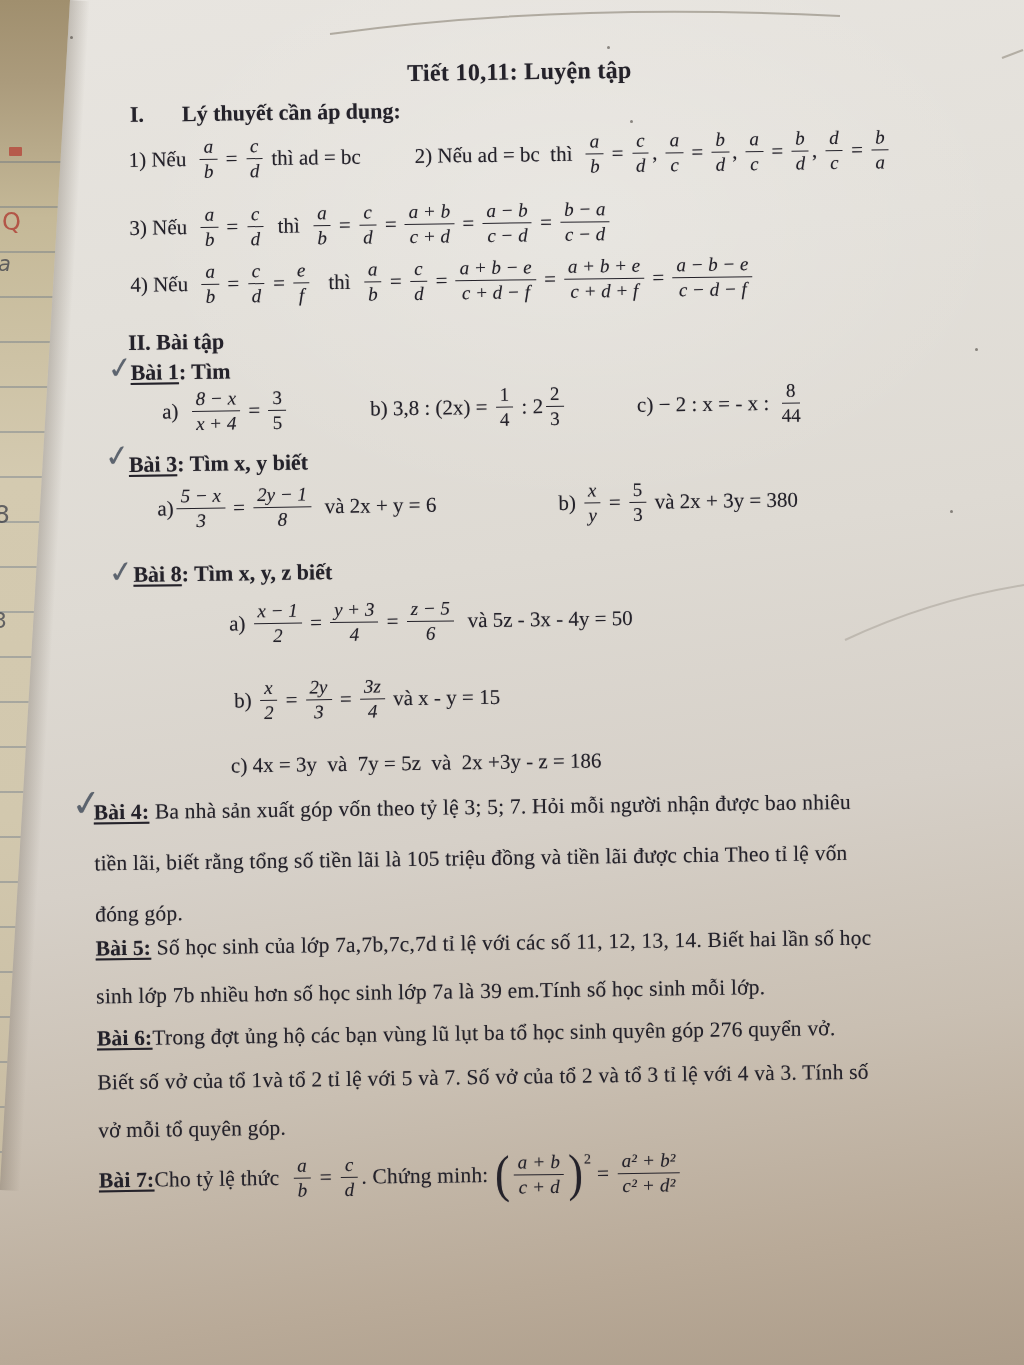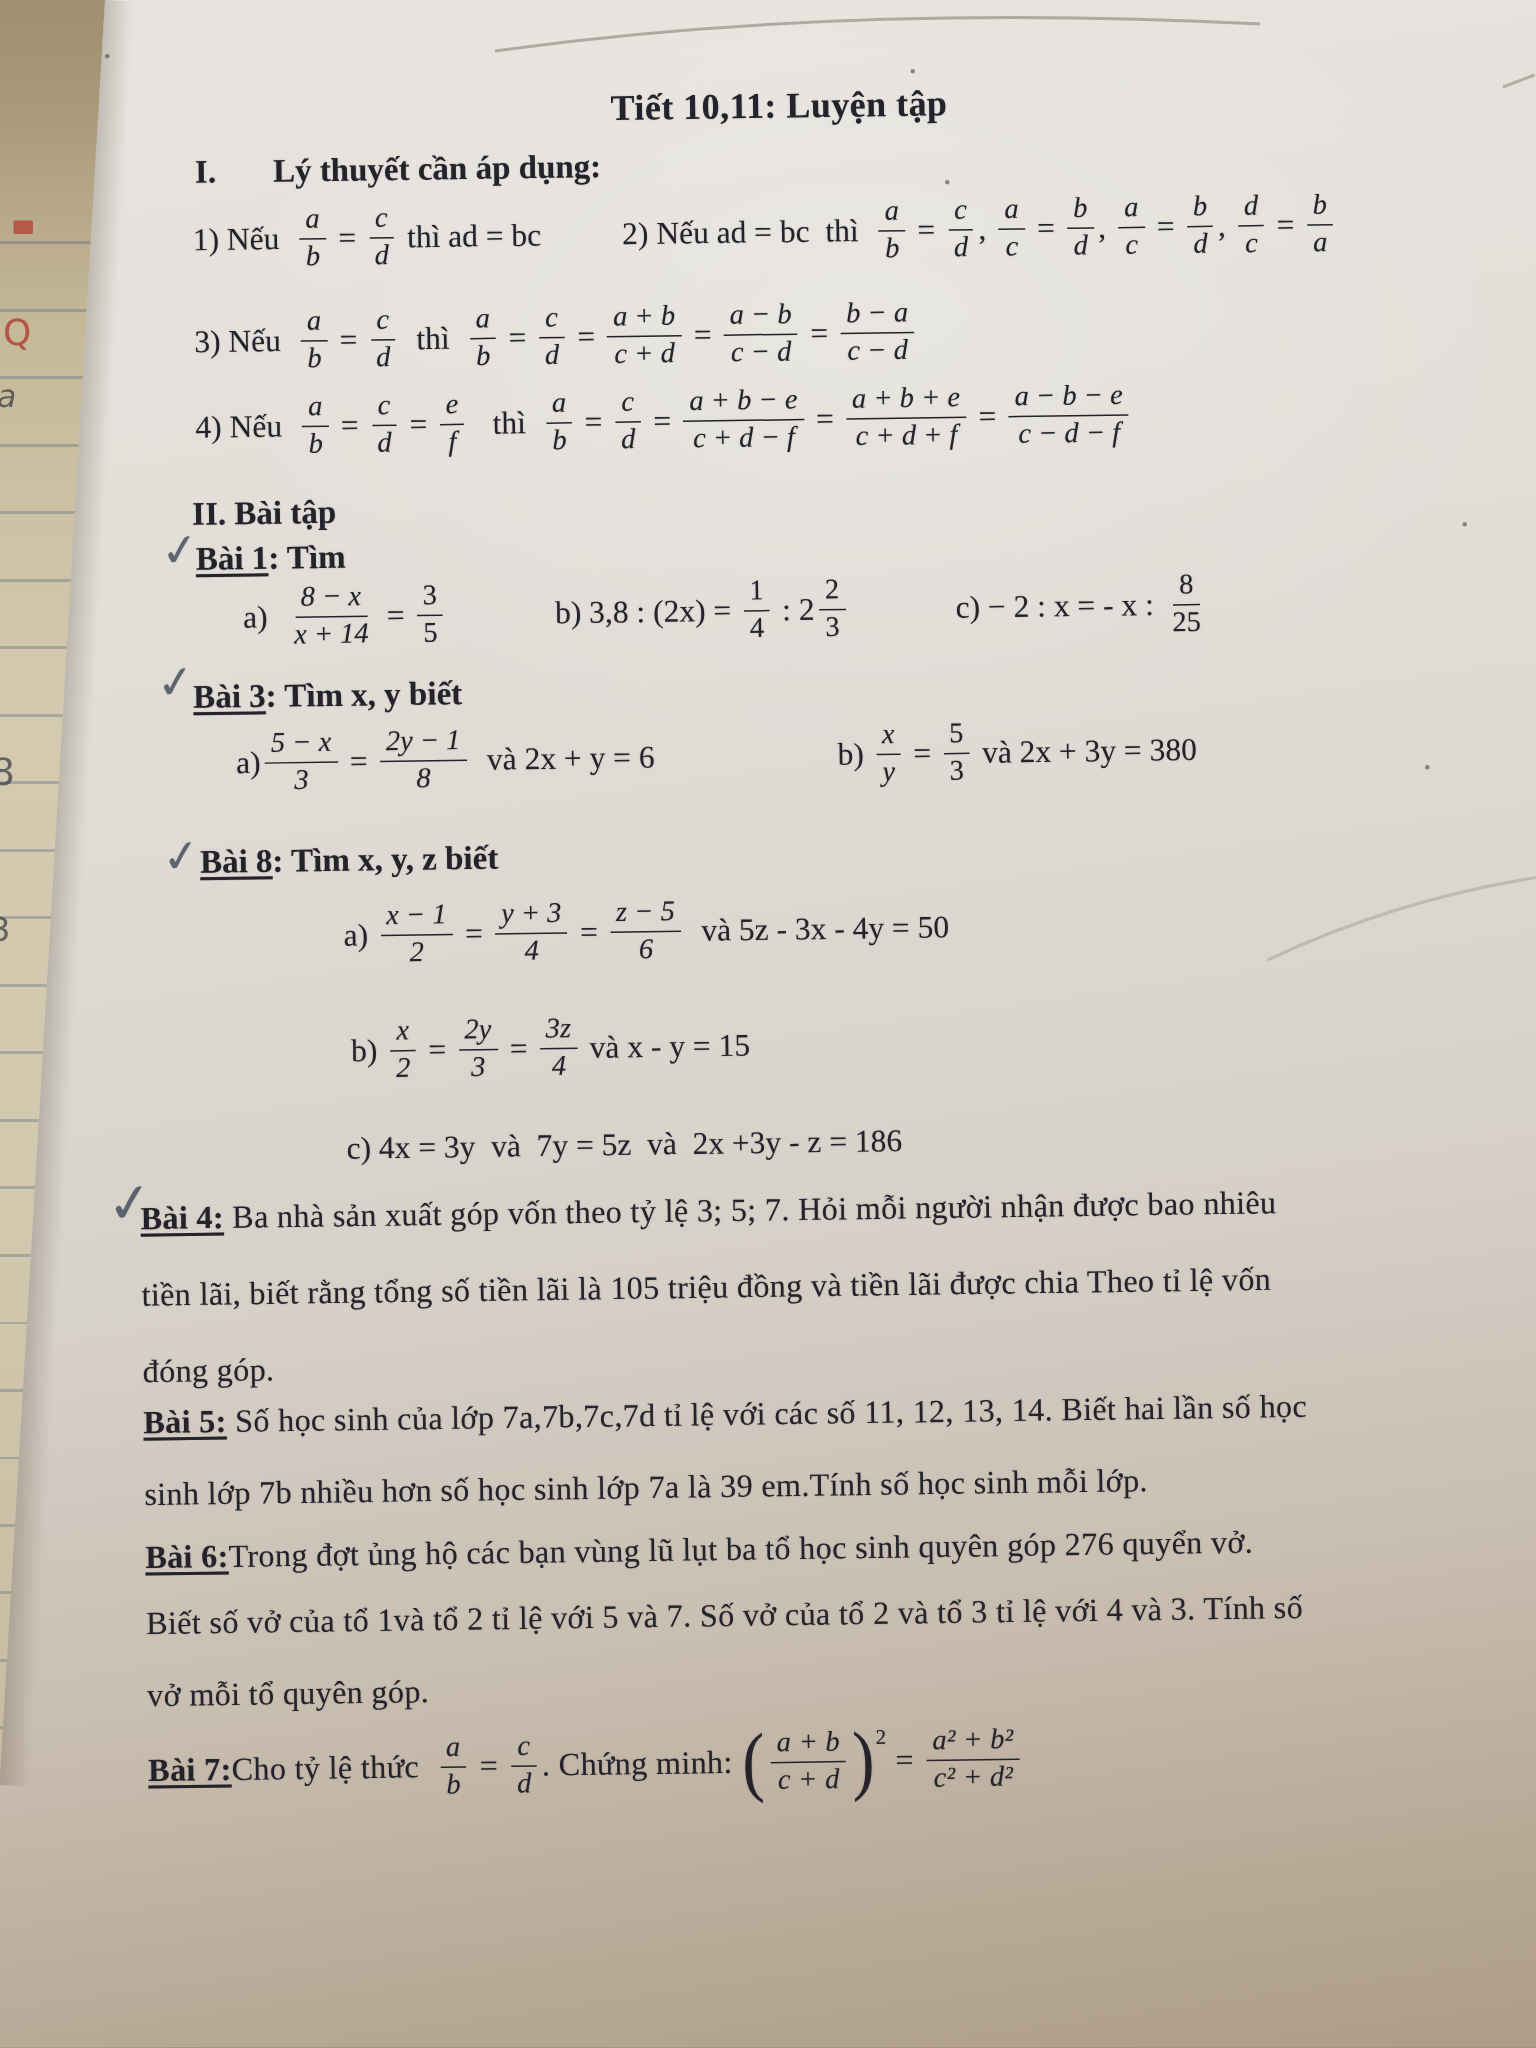--- a/index.html
+++ b/index.html
@@ -94,23 +94,23 @@
     <span>Lý thuyết cần áp dụng:</span>
   </div>
 
   <div class="line" style="left:128px;top:138px;"><span class="t">1) Nếu  </span><span class="frac it"><span class="num">a</span><span class="den">b</span></span><span class="t"> = </span><span class="frac it"><span class="num">c</span><span class="den">d</span></span><span class="t"> thì ad = bc</span><span class="gap"></span><span class="t">2) Nếu ad = bc  thì  </span><span class="frac it"><span class="num">a</span><span class="den">b</span></span><span class="t"> = </span><span class="frac it"><span class="num">c</span><span class="den">d</span></span><span class="t">, </span><span class="frac it"><span class="num">a</span><span class="den">c</span></span><span class="t"> = </span><span class="frac it"><span class="num">b</span><span class="den">d</span></span><span class="t">, </span><span class="frac it"><span class="num">a</span><span class="den">c</span></span><span class="t"> = </span><span class="frac it"><span class="num">b</span><span class="den">d</span></span><span class="t">, </span><span class="frac it"><span class="num">d</span><span class="den">c</span></span><span class="t"> = </span><span class="frac it"><span class="num">b</span><span class="den">a</span></span></div>
   <div class="line" style="left:128px;top:206px;"><span class="t">3) Nếu  </span><span class="frac it"><span class="num">a</span><span class="den">b</span></span><span class="t"> = </span><span class="frac it"><span class="num">c</span><span class="den">d</span></span><span class="t">  thì  </span><span class="frac it"><span class="num">a</span><span class="den">b</span></span><span class="t"> = </span><span class="frac it"><span class="num">c</span><span class="den">d</span></span><span class="t"> = </span><span class="frac it"><span class="num">a + b</span><span class="den">c + d</span></span><span class="t"> = </span><span class="frac it"><span class="num">a − b</span><span class="den">c − d</span></span><span class="t"> = </span><span class="frac it"><span class="num">b − a</span><span class="den">c − d</span></span></div>
   <div class="line" style="left:128px;top:263px;"><span class="t">4) Nếu  </span><span class="frac it"><span class="num">a</span><span class="den">b</span></span><span class="t"> = </span><span class="frac it"><span class="num">c</span><span class="den">d</span></span><span class="t"> = </span><span class="frac it"><span class="num">e</span><span class="den">f</span></span><span class="t">   thì  </span><span class="frac it"><span class="num">a</span><span class="den">b</span></span><span class="t"> = </span><span class="frac it"><span class="num">c</span><span class="den">d</span></span><span class="t"> = </span><span class="frac it"><span class="num">a + b − e</span><span class="den">c + d − f</span></span><span class="t"> = </span><span class="frac it"><span class="num">a + b + e</span><span class="den">c + d + f</span></span><span class="t"> = </span><span class="frac it"><span class="num">a − b − e</span><span class="den">c − d − f</span></span></div>
 
   <div class="line h" style="left:125px;top:330px;">II. Bài tập</div>
 
   <div class="line h" style="left:127px;top:360px;"><span class="t underl">Bài 1</span><span class="t bold">: Tìm</span></div>
-  <div class="line" style="left:158px;top:390px;"><span class="t">a)  </span><span class="frac it"><span class="num">8 − x</span><span class="den">x + 14</span></span><span class="t"> = </span><span class="frac"><span class="num">3</span><span class="den">5</span></span></div>
+  <div class="line" style="left:158px;top:390px;"><span class="t">a)  </span><span class="frac it"><span class="num">8 − x</span><span class="den">x + 4</span></span><span class="t"> = </span><span class="frac"><span class="num">3</span><span class="den">5</span></span></div>
   <div class="line" style="left:366px;top:390px;"><span class="t">b) 3,8 : (2x) = </span><span class="frac"><span class="num">1</span><span class="den">4</span></span><span class="t"> : 2</span><span class="frac"><span class="num">2</span><span class="den">3</span></span></div>
-  <div class="line" style="left:633px;top:390px;"><span class="t">c) − 2 : x = - x : </span><span class="frac"><span class="num">8</span><span class="den">25</span></span></div>
+  <div class="line" style="left:633px;top:390px;"><span class="t">c) − 2 : x = - x : </span><span class="frac"><span class="num">8</span><span class="den">44</span></span></div>
 
   <div class="line h" style="left:124px;top:452px;"><span class="t underl">Bài 3</span><span class="t bold">: Tìm x, y biết</span></div>
   <div class="line" style="left:152px;top:487px;"><span class="t">a)</span><span class="frac it"><span class="num">5 − x</span><span class="den">3</span></span><span class="t"> = </span><span class="frac it"><span class="num">2y − 1</span><span class="den">8</span></span><span class="t">  và 2x + y = 6</span></div>
   <div class="line" style="left:553px;top:487px;"><span class="t">b) </span><span class="frac it"><span class="num">x</span><span class="den">y</span></span><span class="t"> = </span><span class="frac"><span class="num">5</span><span class="den">3</span></span><span class="t"> và 2x + 3y = 380</span></div>
 
   <div class="line h" style="left:127px;top:562px;"><span class="t underl">Bài 8</span><span class="t bold">: Tìm x, y, z biết</span></div>
   <div class="line" style="left:222px;top:603px;"><span class="t">a) </span><span class="frac it"><span class="num">x − 1</span><span class="den">2</span></span><span class="t"> = </span><span class="frac it"><span class="num">y + 3</span><span class="den">4</span></span><span class="t"> = </span><span class="frac it"><span class="num">z − 5</span><span class="den">6</span></span><span class="t">  và 5z - 3x - 4y = 50</span></div>
   <div class="line" style="left:226px;top:680px;"><span class="t">b) </span><span class="frac it"><span class="num">x</span><span class="den">2</span></span><span class="t"> = </span><span class="frac it"><span class="num">2y</span><span class="den">3</span></span><span class="t"> = </span><span class="frac it"><span class="num">3z</span><span class="den">4</span></span><span class="t"> và x - y = 15</span></div>
   <div class="line" style="left:222px;top:755px;"><span class="t">c) 4x = 3y  và  7y = 5z  và  2x +3y - z = 186</span></div>
 

